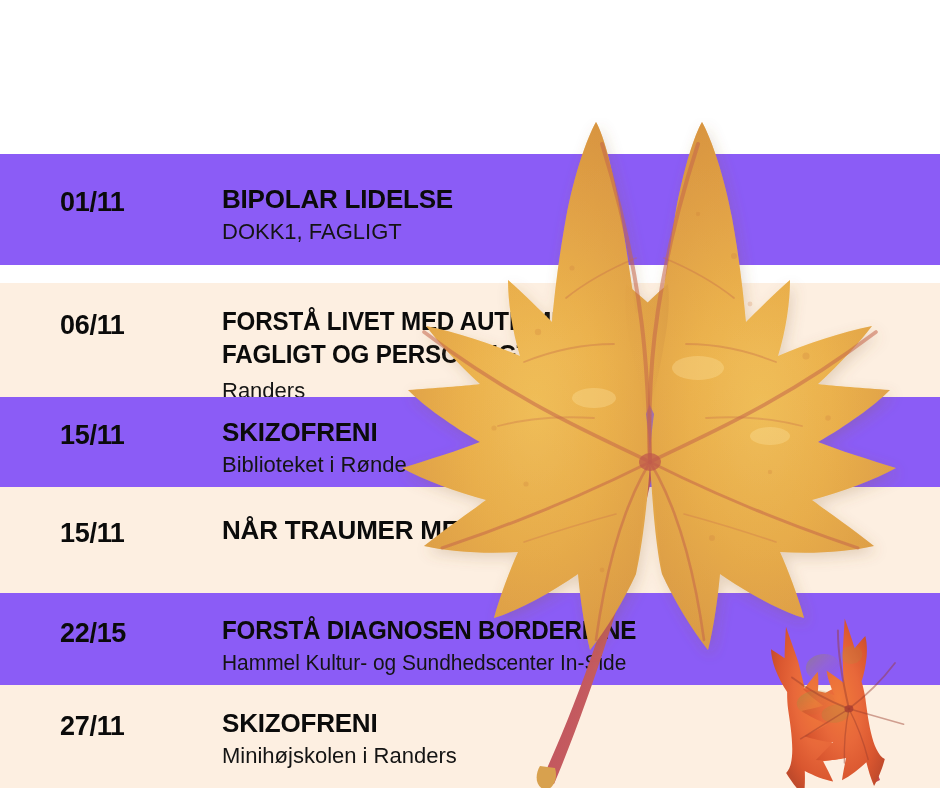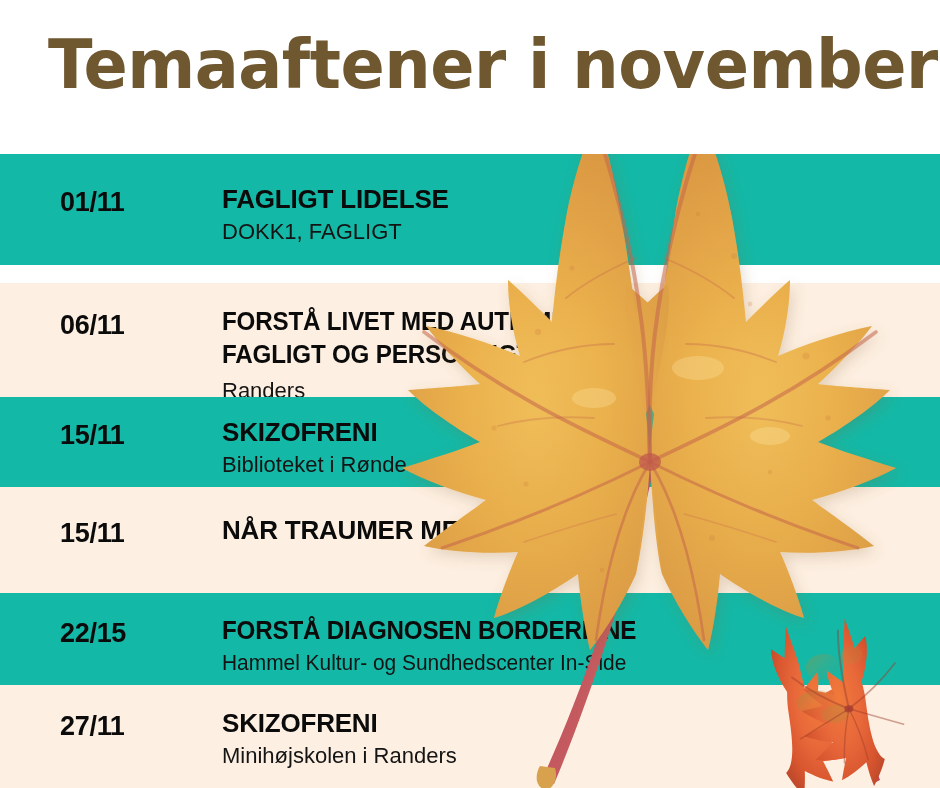--- a/index.html
+++ b/index.html
@@ -51,21 +51,21 @@
     width: 940px;
     height: 634px;
     z-index: 1;
   }
   .row {
     position: absolute;
     left: 0;
     width: 940px;
     box-sizing: border-box;
   }
-  .row.tan   { background: #14b8a6; }
+  .row.tan   { background: #8b5cf6; }
   .row.cream { background: #fdefe1; }
 
   .row-date {
     position: absolute;
     left: 60px;
     font-family: "Liberation Sans", sans-serif;
     font-weight: 700;
     font-size: 27px;
     line-height: 30px;
     color: #0b0b0b;
@@ -128,21 +128,21 @@
 </head>
 <body>
 
 <div id="poster">
 
   <div id="rows">
 
     <div class="row tan" style="top:0px;height:111px;">
       <div class="row-date" style="top:33px;">01/11</div>
       <div class="row-body" style="top:29px;">
-        <div class="row-title">FAGLIGT LIDELSE</div>
+        <div class="row-title">BIPOLAR LIDELSE</div>
         <div class="row-venue">DOKK1, FAGLIGT</div>
       </div>
     </div>
 
     <div class="row cream" style="top:129px;height:132px;">
       <div class="row-date" style="top:27px;">06/11</div>
       <div class="row-body" style="top:22px;">
         <div class="row-title condensed">FORSTÅ LIVET MED AUTISME UD FRA ET
 FAGLIGT OG PERSONLIGT PERSPEKTIV</div>
         <div class="row-venue" style="margin-top:6px;">Randers</div>
@@ -438,17 +438,14 @@
         <path d="M76 97 C 60 88, 42 76, 24 58" stroke-width="1.8"></path>
         <path d="M76 97 C 92 104, 110 112, 128 120" stroke-width="1.5"></path>
         <path d="M76 97 C 60 104, 42 112, 24 120" stroke-width="1.5"></path>
         <path d="M76 97 C 82 114, 86 132, 88 150" stroke-width="1.4"></path>
         <path d="M76 97 C 70 114, 66 132, 64 150" stroke-width="1.4"></path>
       </g>
       <ellipse cx="76" cy="97" rx="4.5" ry="3.6" fill="#a83c31" opacity="0.8"></ellipse>
     </g>
   </svg>
 
-  <div id="title-area">
-    <div id="poster-title">Temaaftener i november</div>
-  </div>
 
 </div>
 
 </body></html>

